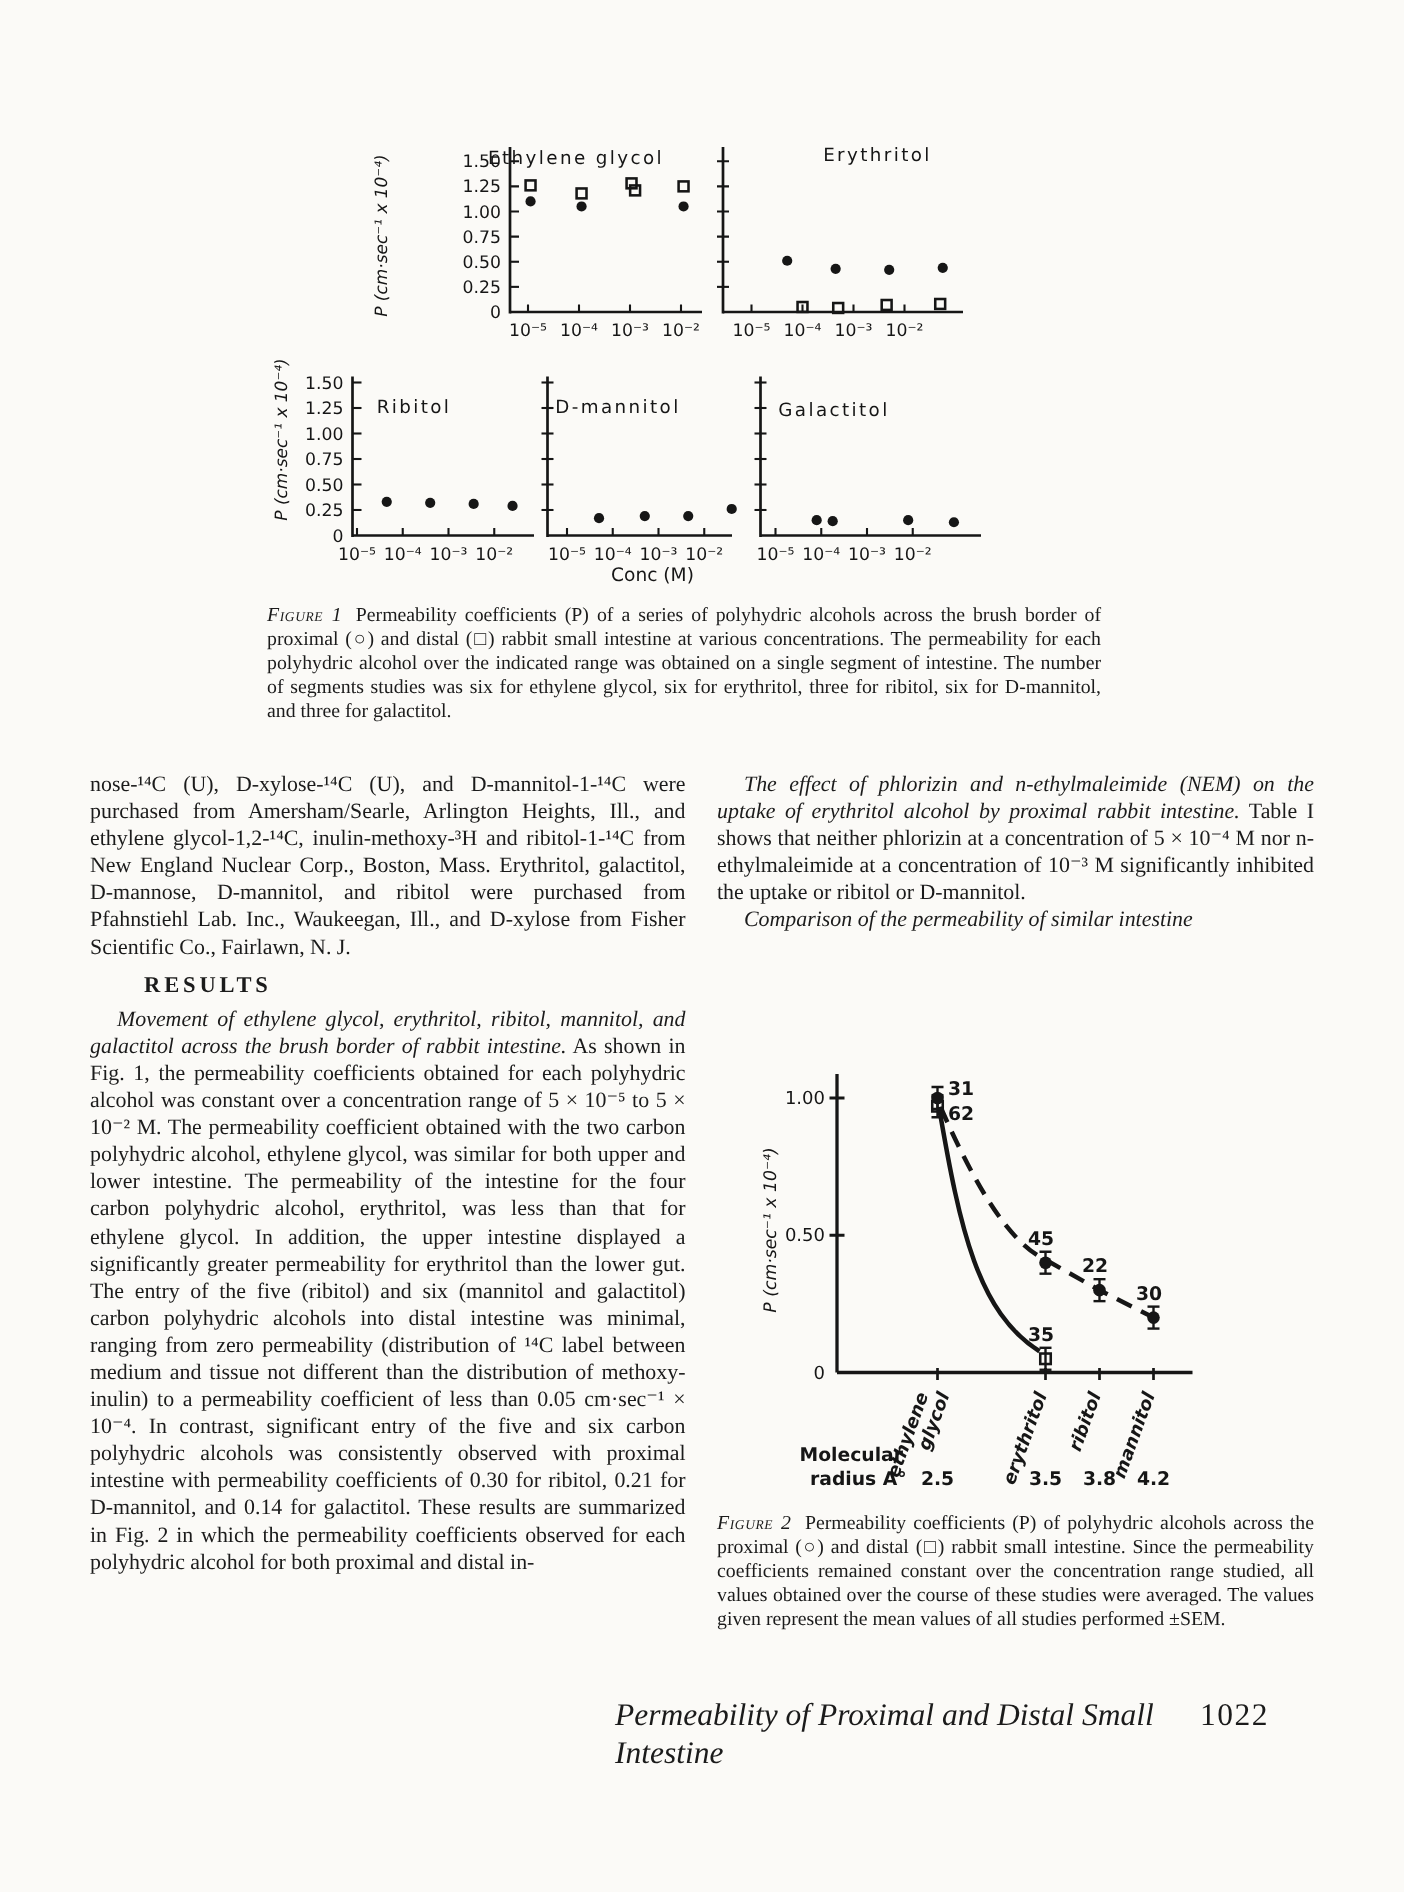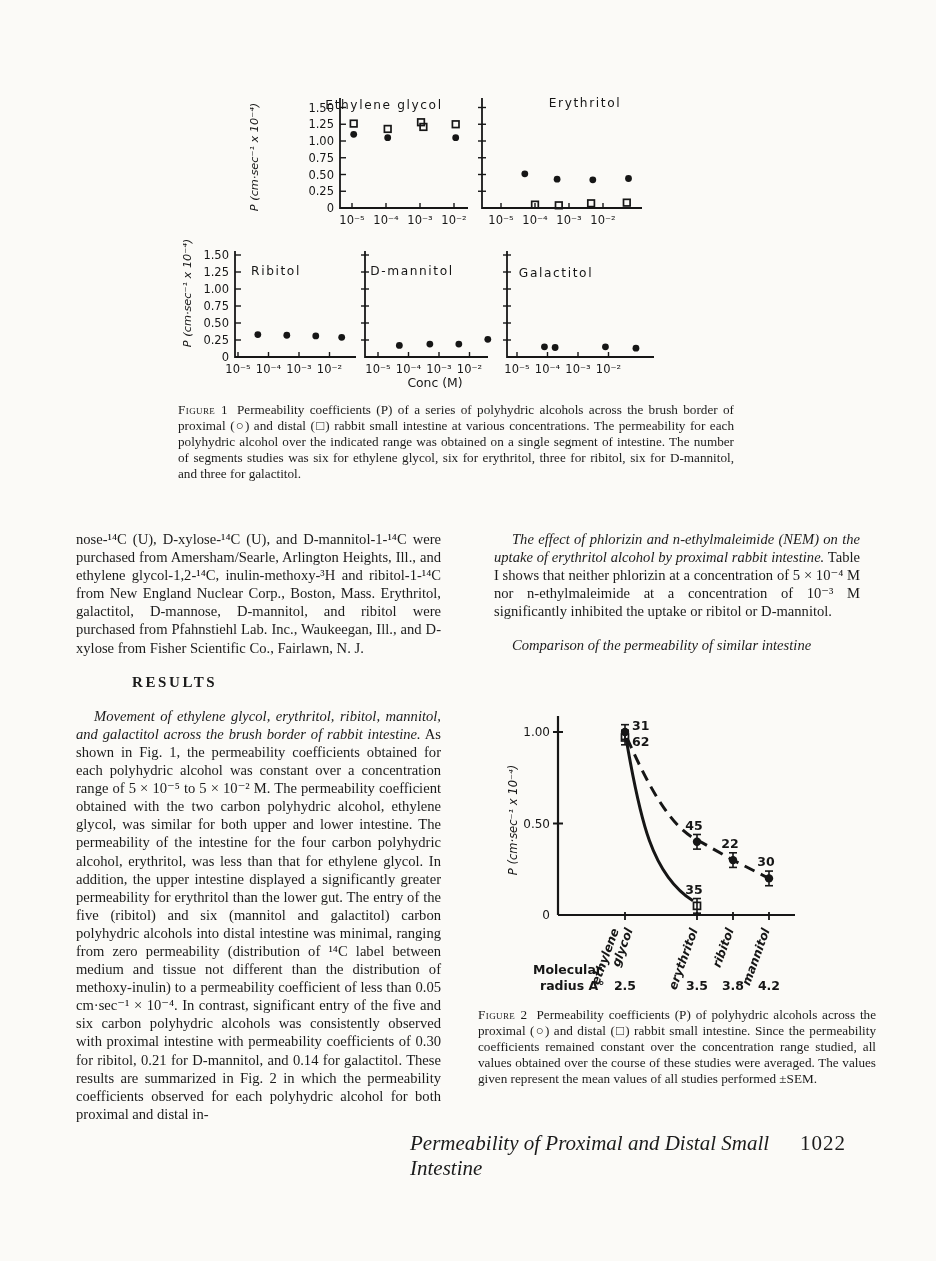--- a/index.html
+++ b/index.html
@@ -6,28 +6,28 @@
   .page{position:relative;width:936px;height:1261px;background:#fbfaf7;overflow:hidden;
         font-family:"Liberation Serif","DejaVu Serif",serif;color:#1b1b1b;}
   .fig{position:absolute;}
   #fig1{left:170px;top:85px;width:575px;height:318px;}
   #fig2{left:490px;top:690px;width:395px;height:318px;}
   svg{display:block;}
   svg text{font-family:"DejaVu Sans",sans-serif;fill:#161616;}
   .caption{position:absolute;font-size:13.2px;line-height:16px;text-align:justify;}
   .cap1{left:178px;top:402px;width:556px;}
   .cap2{left:478px;top:1007px;width:398px;}
-  .figlabel{font-variant:small-caps;letter-spacing:.4px;margin-right:9px;}
+  .figlabel{font-variant:small-caps;letter-spacing:.4px;margin-right:9px;font-style:italic;}
   .col{position:absolute;font-size:14.6px;line-height:18.1px;text-align:justify;}
   .colL{left:60px;top:514px;width:397px;}
   .colR{left:478px;top:514px;width:398px;}
-  .col p{margin:16px;}
+  .col p{margin:0;}
   .indent{text-indent:18px;}
   .it{font-style:italic;}
-  .results{font-size:15px;font-weight:bold;letter-spacing:2.6px;margin:7px 0 5px 72px;
+  .results{font-size:15px;font-weight:bold;letter-spacing:2.6px;margin:7px 0 5px 36px;
            text-align:left;font-family:"Liberation Serif",serif;}
   .footer{position:absolute;left:410px;top:1131px;width:436px;display:flex;
           justify-content:space-between;align-items:baseline;font-size:21px;}
   .footer .num{font-style:normal;letter-spacing:1px;}
 </style>
 </head>
 <body>
 
 <div class="page">
 

